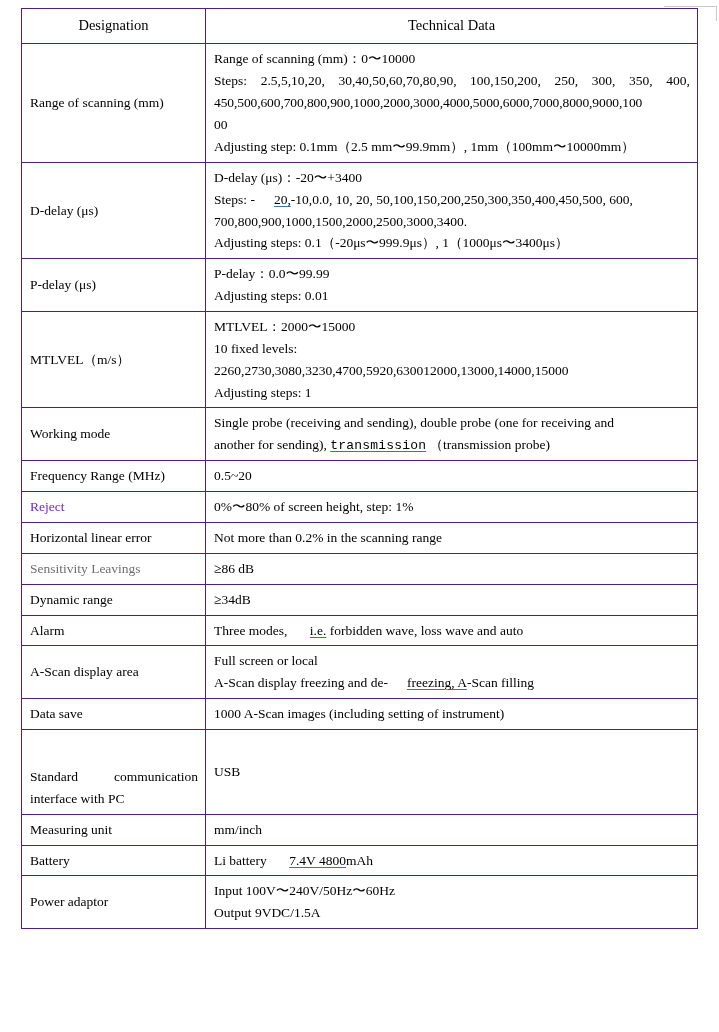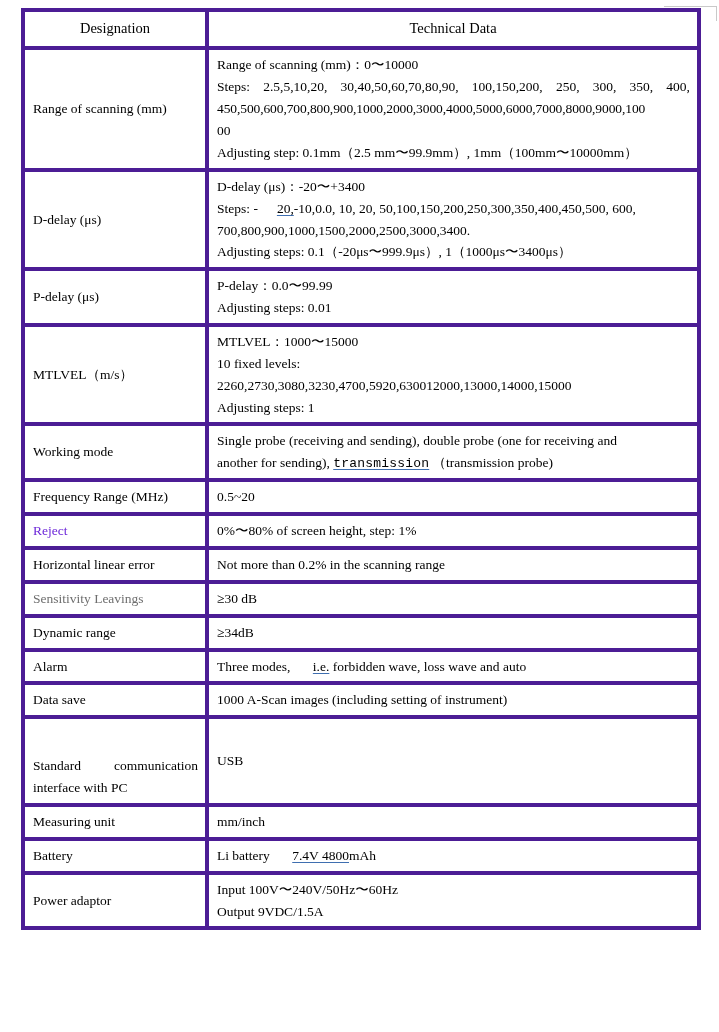--- a/index.html
+++ b/index.html
@@ -30,21 +30,21 @@
 
   .spec-table {
     position: absolute;
     left: 21px;
     top: 8px;
     width: 676px;
     border-collapse: collapse;
     table-layout: fixed;
   }
   .spec-table td {
-    border: 4px solid #4c1d95;
+    border: 1px solid #4c1d95;
     vertical-align: middle;
     padding: 4px 7px 4px 8px;
     font-size: 13.5px;
     line-height: 1.62;
   }
   col.c-desig { width: 184px; }
   col.c-data  { width: 492px; }
 
   .hdr td {
     text-align: center;
@@ -147,21 +147,21 @@
       <td class="desig">P-delay (μs)</td>
       <td class="data">
         <span class="ln">P-delay：0.0〜99.99</span>
         <span class="ln">Adjusting steps: 0.01</span>
       </td>
     </tr>
 
     <tr>
       <td class="desig">MTLVEL（m/s）</td>
       <td class="data">
-        <span class="ln">MTLVEL：1000〜15000</span>
+        <span class="ln">MTLVEL：2000〜15000</span>
         <span class="ln">10 fixed levels:</span>
         <span class="ln">2260,2730,3080,3230,4700,5920,630012000,13000,14000,15000</span>
         <span class="ln">Adjusting steps: 1</span>
       </td>
     </tr>
 
     <tr>
       <td class="desig">Working mode</td>
       <td class="data">
         <span class="ln">Single probe (receiving and sending), double probe (one for receiving and</span>
@@ -188,38 +188,45 @@
     <tr>
       <td class="desig">Horizontal linear error</td>
       <td class="data">
         <span class="ln">Not more than 0.2% in the scanning range</span>
       </td>
     </tr>
 
     <tr>
       <td class="desig lbl-gray-bold">Sensitivity Leavings</td>
       <td class="data">
-        <span class="ln">≥30 dB</span>
+        <span class="ln">≥86 dB</span>
       </td>
     </tr>
 
     <tr>
       <td class="desig">Dynamic range</td>
       <td class="data">
         <span class="ln">≥34dB</span>
       </td>
     </tr>
 
     <tr>
       <td class="desig">Alarm</td>
       <td class="data">
         <span class="ln"><span>Three modes,</span> <span class="tc">i.e.</span> <span>forbidden wave, loss wave and auto</span></span>
       </td>
     </tr>
 
+    <tr>
+      <td class="desig">A-Scan display area</td>
+      <td class="data">
+        <span class="ln">Full screen or local</span>
+        <span class="ln"><span>A-Scan display freezing and de-</span><span class="tc">freezing,  A</span><span>-Scan filling</span></span>
+      </td>
+    </tr>
 
     <tr>
       <td class="desig">Data save</td>
       <td class="data">
         <span class="ln">1000 A-Scan images (including setting of instrument)</span>
       </td>
     </tr>
 
     <tr>
       <td class="desig just-label">

